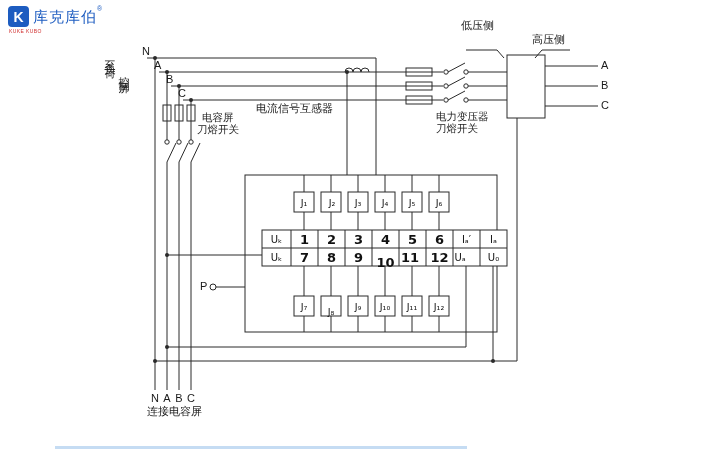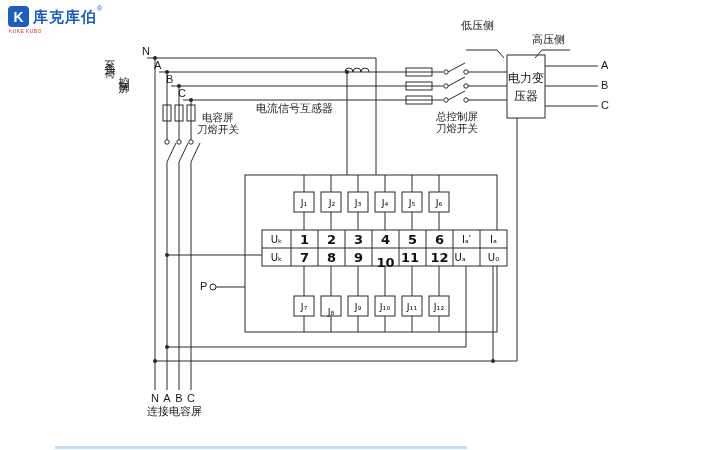--- a/index.html
+++ b/index.html
@@ -11,21 +11,21 @@
   .vert { writing-mode:vertical-rl; letter-spacing:3px; }
   .cell { position:absolute; display:flex; align-items:center; justify-content:center; color:#111; }
   .num { font-size:13px; font-weight:bold; font-family:"DejaVu Sans",sans-serif; }
   .jlbl { font-size:9.5px; font-family:"DejaVu Sans",sans-serif; }
   .term { font-size:10px; font-family:"DejaVu Sans",sans-serif; }
   .tx { font-size:12px; line-height:1.5; white-space:normal; text-align:center; }
   .ctr { text-align:center; }
   .logo-icon { position:absolute; left:8px; top:6px; width:21px; height:21px; background:#1d5cc0; color:#fff;
                border-radius:4px; display:flex; align-items:center; justify-content:center;
                font-weight:bold; font-size:14px; }
-  .brand { position:absolute; left:33px; top:8px; font-size:15px; font-weight:bold; color:#1d5cc0; letter-spacing:1px; }
+  .brand { position:absolute; left:33px; top:8px; font-size:15px; font-weight:normal; color:#1d5cc0; letter-spacing:1px; }
   .reg { position:absolute; left:97px; top:5px; font-size:7px; color:#1d5cc0; }
   .tagline { position:absolute; left:9px; top:28px; font-size:5px; color:#d03030; letter-spacing:0.4px; }
   .footer-line { position:absolute; left:55px; top:446px; width:412px; height:3px; background:#c5dcf3; }
 </style>
 </head>
 <body>
 
 <div class="stage">
 
   <svg width="726" height="450" viewBox="0 0 726 450">
@@ -160,24 +160,23 @@
   <div class="t" style="left:178px;top:87px">C</div>
 
   <div class="t s" style="left:202px;top:112px">电容屏</div>
   <div class="t s" style="left:197px;top:124px">刀熔开关</div>
 
   <div class="t" style="left:256px;top:102px">电流信号互感器</div>
 
   <div class="t" style="left:461px;top:19px">低压侧</div>
   <div class="t" style="left:532px;top:33px">高压侧</div>
 
-  <div class="t s" style="left:436px;top:111px">总控制屏</div>
+  <div class="t s" style="left:436px;top:111px">电力变压器</div>
   <div class="t s" style="left:436px;top:123px">刀熔开关</div>
 
-  <div class="cell tx" style="left:508px;top:58px;width:36px;height:57px">电力变压器</div>
 
   <div class="t" style="left:601px;top:59px">A</div>
   <div class="t" style="left:601px;top:79px">B</div>
   <div class="t" style="left:601px;top:99px">C</div>
 
   <div class="t" style="left:200px;top:280px">P</div>
 
   <div class="cell jlbl" style="left:294px;top:192px;width:20px;height:20px">J₁</div>
   <div class="cell jlbl" style="left:316px;top:192px;width:32px;height:20px">J₂</div>
   <div class="cell jlbl" style="left:348px;top:192px;width:20px;height:20px">J₃</div>

